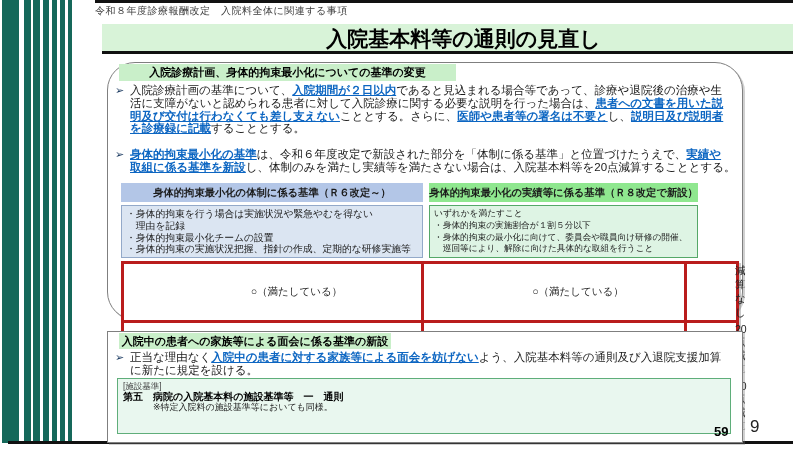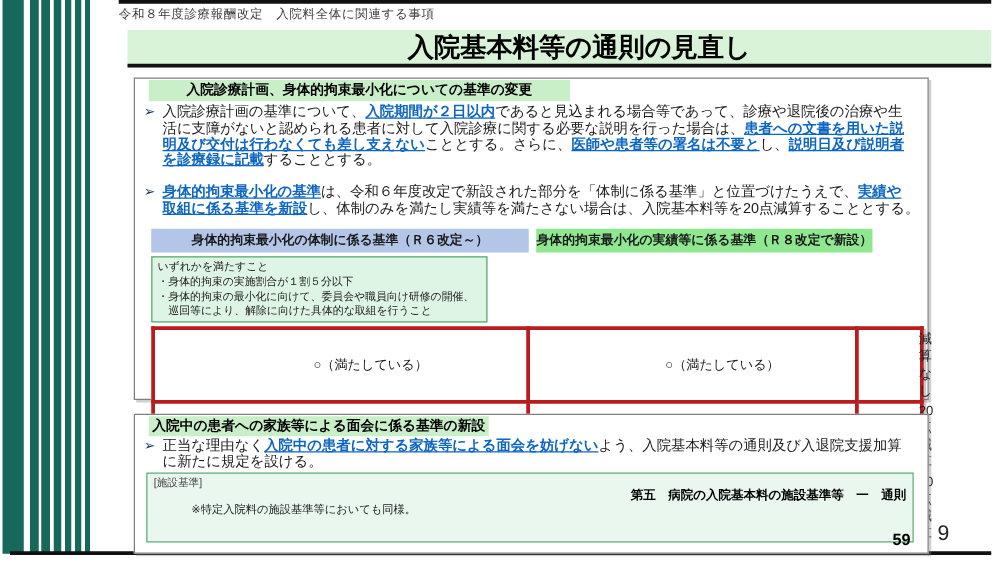--- a/index.html
+++ b/index.html
@@ -16,21 +16,21 @@
   .bottomline { position:absolute; left:8px; top:441px; width:785px; height:3px; background:#111; }
 
   .eyebrow { position:absolute; left:95px; top:4px; font-size:10px; color:#3d3d3d; letter-spacing:0.5px; }
 
   .titleband { position:absolute; left:102px; top:24px; width:691px; height:30px;
     background:#d8f3d8; border-bottom:3px solid #111; text-align:center;
     font-size:21px; font-weight:bold; line-height:29px; color:#000;padding-left:32px; }
 
   .cbox { position:absolute; left:107px; width:636px; background:#fff;
     border:1px solid #7f7f7f; box-shadow:2px 2px 0 rgba(120,120,120,.35); }
-  .box1 { top:62px; height:258px; }
+  .box1 { top:62px; height:258px;border-radius:28px; }
   .box2 { top:331px; height:112px; }
 
   .seclabel { position:absolute; background:#c9efc9; font-weight:bold; font-size:11px;
     text-align:center; color:#000; }
   .label1 { left:11px; top:1px; width:337px; height:17px; line-height:17px; }
   .label2 { left:11px; top:1px; width:272px; height:16px; line-height:16px; }
 
   .bullet { position:absolute; display:flex; font-size:11.5px; line-height:12.8px; }
   .arrow { flex:0 0 15px; color:#17375e; font-size:11px; line-height:12.8px; }
   .btext { white-space:pre-wrap; }
@@ -51,21 +51,21 @@
   .cc2 { flex:0 0 269px; background:#def4e4; border:1px solid #55a868; font-size:8.7px; line-height:11.8px; }
 
   .rtable { margin-top:3px; border-collapse:collapse; width:617px; table-layout:fixed;
     border:2px solid #7f7f7f; box-shadow:2px 2px 0 rgba(120,120,120,.4); background:#fff; }
   .rtable td { border:3px solid #b91c1c; text-align:center; font-size:10.5px; height:17px; color:#222;padding-left:48px; }
   .colA { width:300px; } .colB { width:263px; } .colC { width:52px; }
 
   .facility { position:absolute; left:9px; top:46px; width:614px; height:56px;
     background:#e9f7ef; border:1.5px solid #5fae7a; padding:2px 5px; }
   .ftag { font-size:8.5px; line-height:10px; color:#444; }
-  .fhead { font-size:10px; line-height:11px; font-weight:bold; color:#000;text-align:right; }
+  .fhead { font-size:10px; line-height:11px; font-weight:bold; color:#000; }
   .fitem { font-size:9.6px; line-height:11px; white-space:pre-wrap; padding-left:22px; text-indent:-22px; }
   .fnote { font-size:9px; line-height:10.5px; margin-left:30px; color:#222; }
 
   .pn59 { position:absolute; left:714px; top:424px; font-size:13px; font-weight:bold; color:#000; }
   .pn9  { position:absolute; left:750px; top:417px; font-size:17px; color:#222; }
 </style>
 </head>
 <body>
 
 <div class="stripe s1"></div>
@@ -98,20 +98,24 @@
     <span class="btext"><span class="link">身体的拘束最小化の基準</span><span>は、令和６年度改定で新設された部分を「体制に係る基準」と位置づけたうえで、</span><span class="link">実績や
 取組に係る基準を新設</span><span>し、体制のみを満たし実績等を満たさない場合は、入院基本料等を20点減算することとする。</span></span>
   </div>
 
   <div class="twrap">
     <div class="thead">
       <div class="th th1">身体的拘束最小化の体制に係る基準（Ｒ６改定～）</div>
       <div class="th th2">身体的拘束最小化の実績等に係る基準（Ｒ８改定で新設）</div>
     </div>
     <div class="crit">
+      <div class="cc cc1">・身体的拘束を行う場合は実施状況や緊急やむを得ない
+　理由を記録
+・身体的拘束最小化チームの設置
+・身体的拘束の実施状況把握、指針の作成、定期的な研修実施等</div>
       <div class="cc cc2">いずれかを満たすこと
 ・身体的拘束の実施割合が１割５分以下
 ・身体的拘束の最小化に向けて、委員会や職員向け研修の開催、
 　巡回等により、解除に向けた具体的な取組を行うこと</div>
     </div>
     <table class="rtable">
       <tbody>
           <tr>
         <td class="colA">○（満たしている）</td>
         <td class="colB">○（満たしている）</td>

